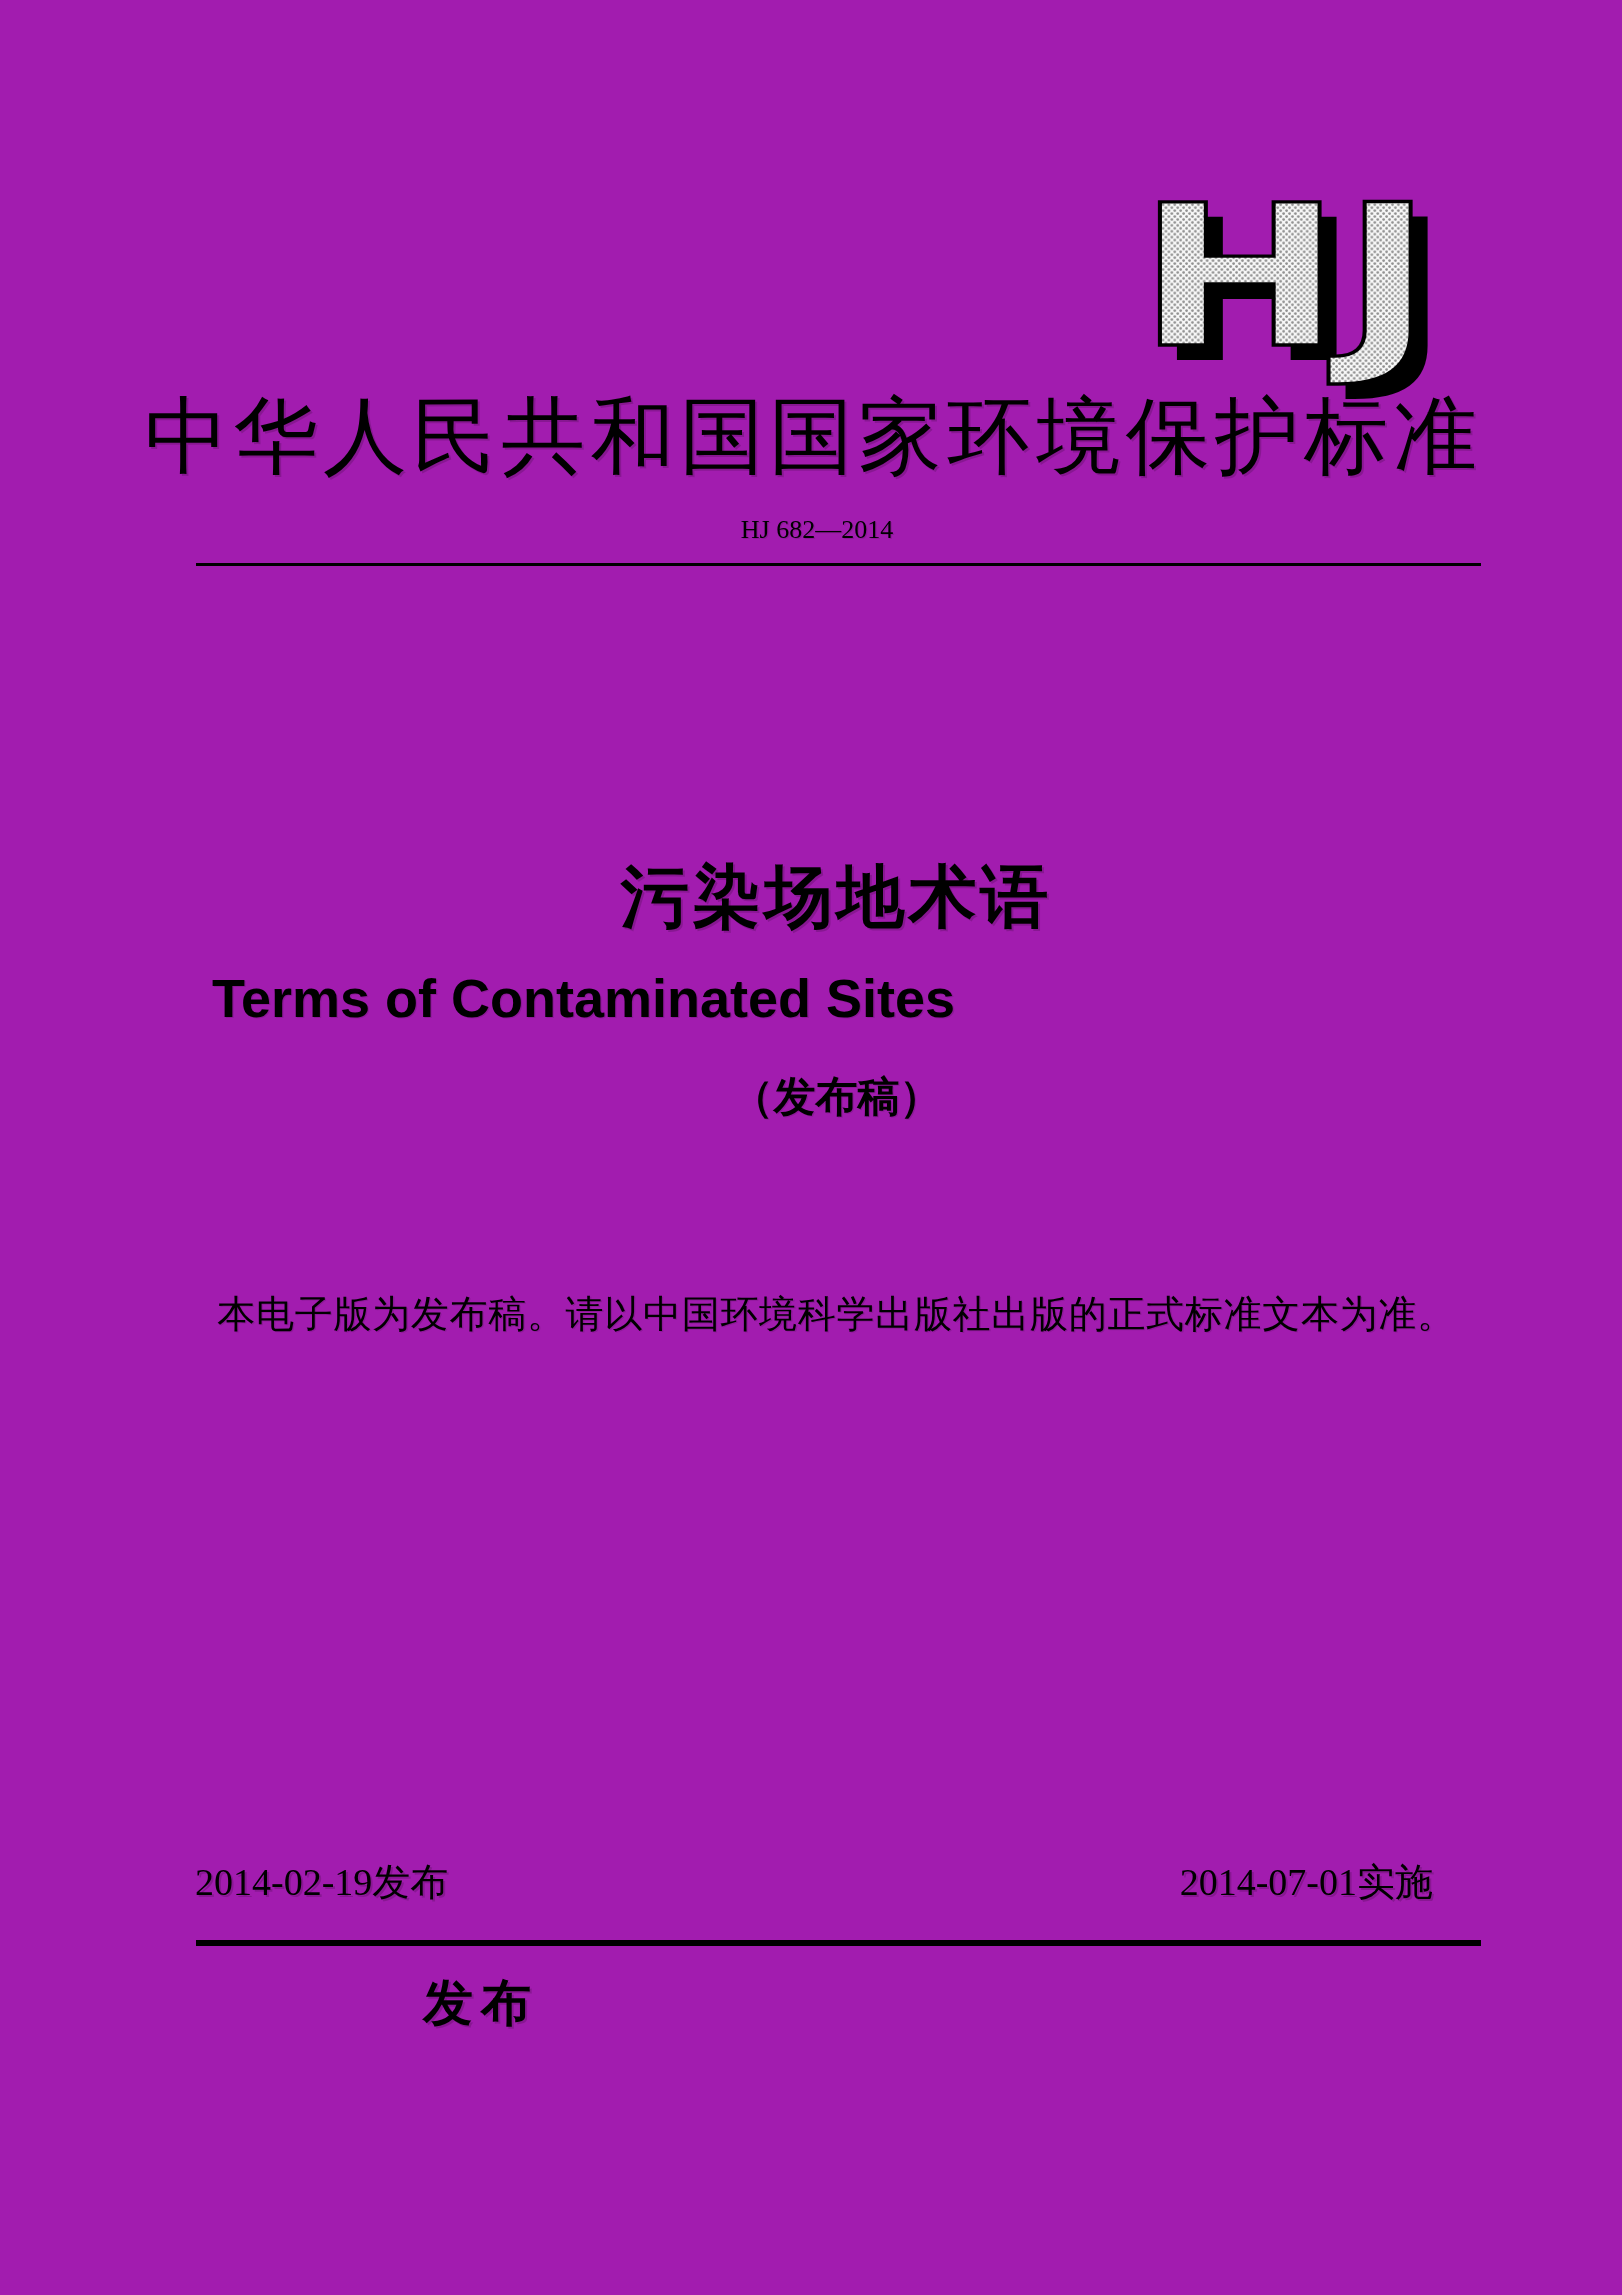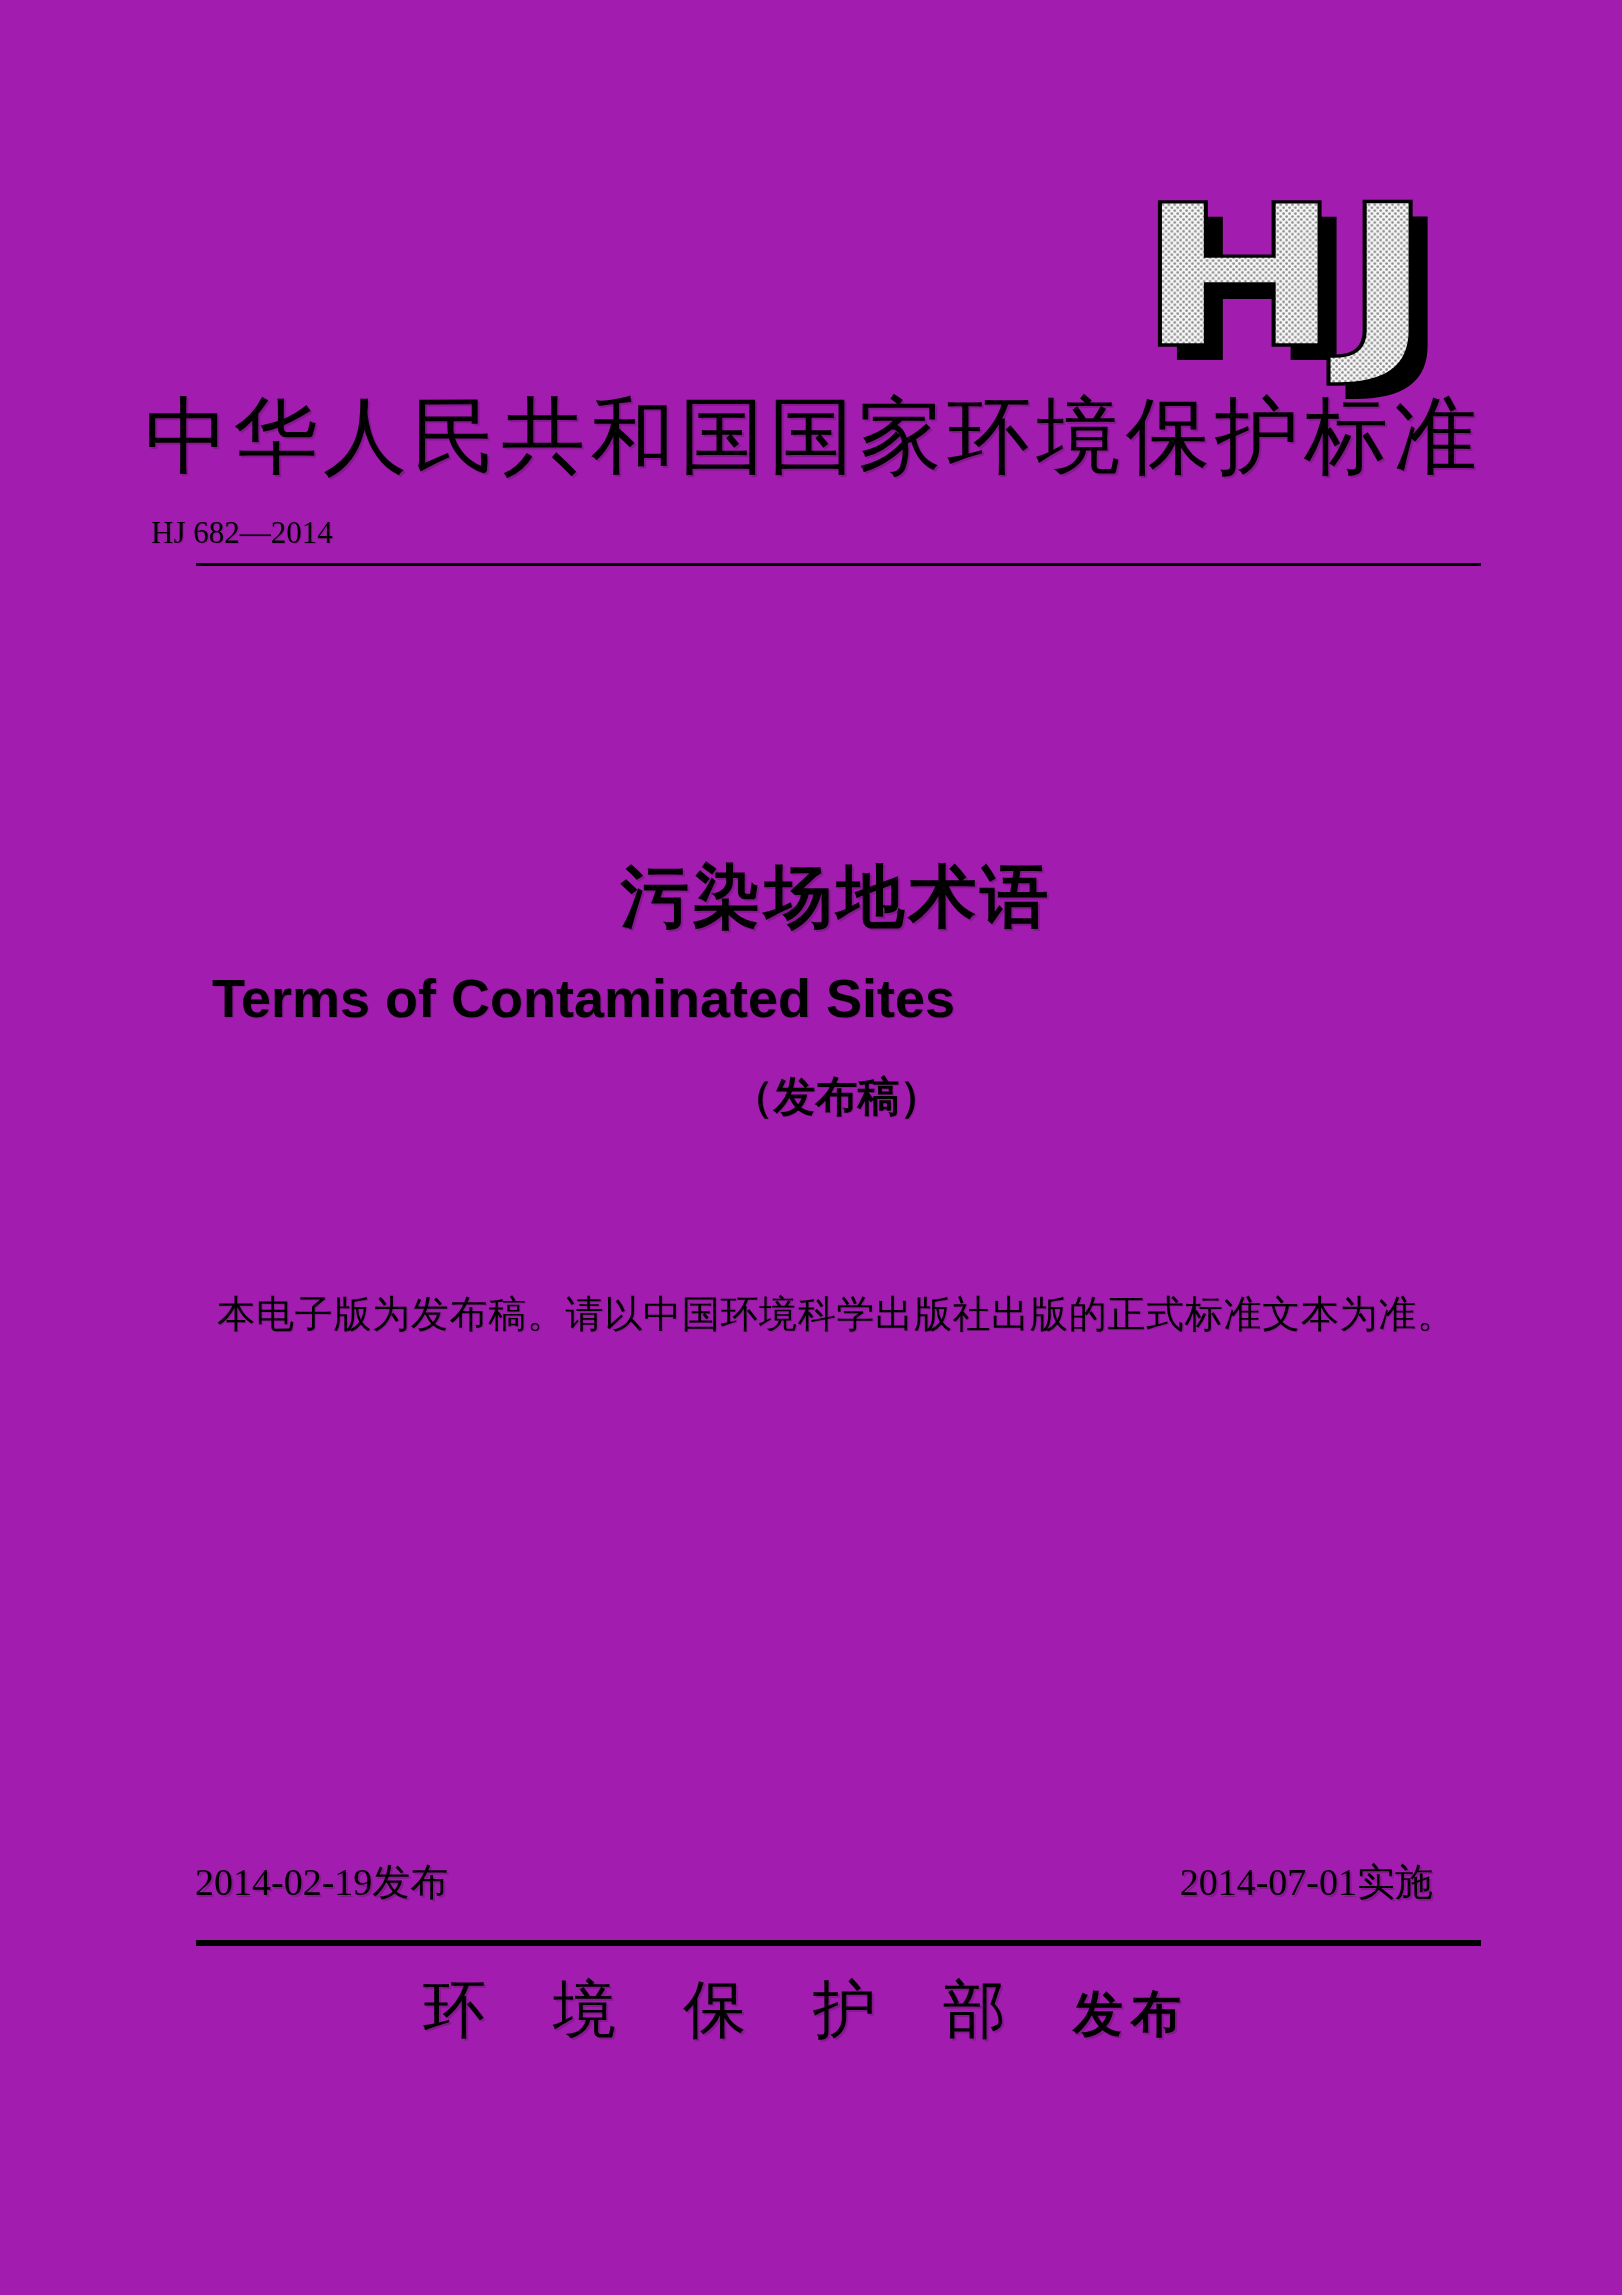--- a/index.html
+++ b/index.html
@@ -41,23 +41,23 @@
     font-size: 84px;
     letter-spacing: 5.2px;
     line-height: 1.12;
     white-space: nowrap;
     font-weight: 500;
   }
   .standard-number {
     left: 151px;
     top: 516px;
     width: 1332px;
-    text-align: left;
+    text-align: center;
     font-family: "Liberation Serif", "DejaVu Serif", serif;
-    font-size: 31px;
+    font-size: 26px;
     line-height: 1.1;
   }
   .rule {
     left: 196px;
     width: 1285px;
     background: #000000;
   }
   .rule-top { top: 563px; height: 3.3px; }
   .rule-bottom { top: 1940px; height: 5.9px; }
 
@@ -183,18 +183,17 @@
   <div class="abs draft-label scan-soft">（发布稿）</div>
 
   <div class="abs notice-text scan-soft">本电子版为发布稿。请以中国环境科学出版社出版的正式标准文本为准。</div>
 
   <div class="abs issue-date scan">2014-02-19发布</div>
   <div class="abs implement-date scan">2014-07-01实施</div>
 
   <div class="abs rule rule-bottom"></div>
 
   <div class="abs publisher-row">
-    <span class="publisher-name scan">环境保护部</span>
     <span class="publish-action scan">发布</span>
   </div>
 
 </div>
 
 
 </body></html>

